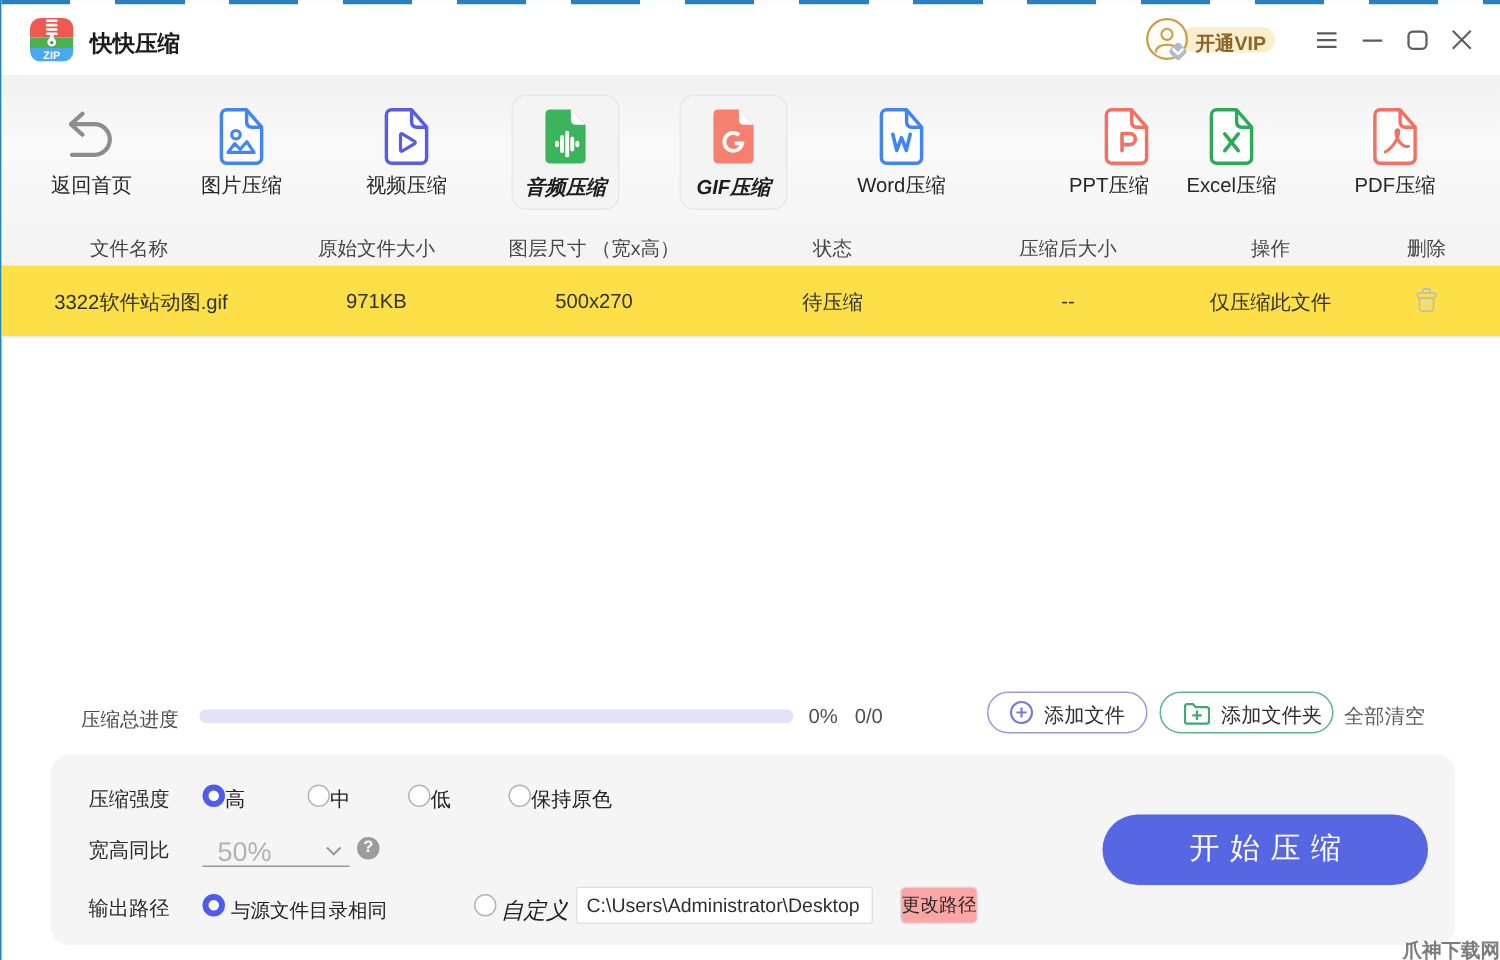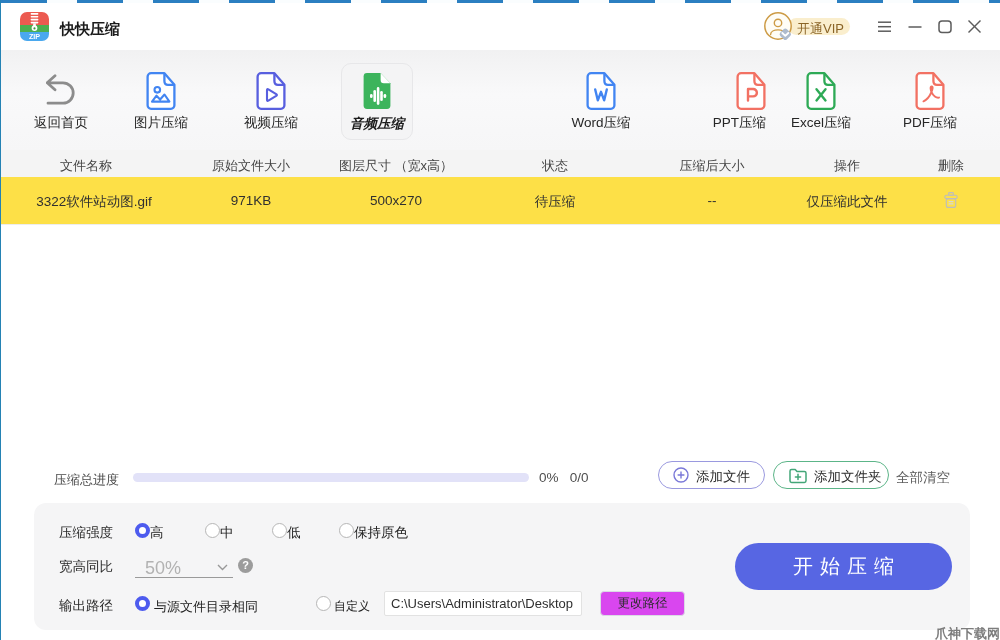--- a/index.html
+++ b/index.html
@@ -13,21 +13,21 @@
 .topdash {
   position:absolute; left:0; top:0; width:1000px; height:3px;
   background:repeating-linear-gradient(90deg,#2b7fc1 0 46px, #fafdfe 46px 76px);
 }
 
 .titlebar { position:absolute; left:0; top:3px; width:999px; height:47px; background:#fff; }
 .logo { position:absolute; left:19px; top:9px; }
 .apptitle { position:absolute; left:59px; top:17px; font-size:15px; font-weight:bold; color:#1b1b1b;font-family:Liberation Serif, serif; }
 .avatar { position:absolute; left:763px; top:9px; }
 .vippill { position:absolute; left:787px; top:15px; width:62px; height:17px; background:#faeecd; border-radius:9px; }
-.viptext { position:absolute; left:796px; top:17px; font-size:13px; font-weight:normal; color:#8a6426; }
+.viptext { position:absolute; left:796px; top:17px; font-size:13px; font-weight:bold; color:#8a6426; }
 .wbtn { position:absolute; top:12px; }
 
 .toolbar { position:absolute; left:0; top:50px; width:999px; height:100px;
   background:linear-gradient(180deg,#f1f1f2 0%, #f9f9fa 45%, #f6f6f7 100%); }
 .titem { position:absolute; top:22px; width:110px; text-align:center; }
 .titem .lbl { display:block; margin-top:0; font-size:13.5px; color:#262626; }
 .tcard { position:absolute; top:13px; width:72px; height:77px; background:#f4f4f5;
   border:1px solid #e7e7e9; border-radius:10px; text-align:center; }
 .tcard svg { margin-top:8px; }
 .tcard .lbl { display:block; margin-top:1px; font-size:13.5px; font-weight:bold; color:#1d1d1d;font-style:italic; }
@@ -64,22 +64,22 @@
 .radio.sel { border:4.6px solid #4d5bee; background:#ffffff; }
 .rlbl { position:absolute; font-size:13.5px; color:#222; }
 .sel50 { position:absolute; left:134px; top:555px; width:98px; height:23px;
   border-bottom:1px solid #9a9a9a; }
 .sel50 .v { position:absolute; left:10px; top:3px; font-size:18px; color:#b2b2b2; }
 .qmark { position:absolute; left:237px; top:558px; width:15px; height:15px; border-radius:50%;
   background:#9c9c9c; color:#fff; font-size:11px; font-weight:bold; text-align:center; line-height:15px; }
 .pathbox { position:absolute; left:383px; top:591px; width:198px; height:25px;
   background:#fff; border:1px solid #e2e2e2; border-radius:2px;
   font-size:13px; color:#2f2f2f; line-height:23px; padding-left:6px; }
-.chgbtn { position:absolute; left:599px; top:591px; width:85px; height:25px;
-  background:#d946ef; border:1px solid #dadae4; border-radius:4px;
+.chgbtn { position:absolute; left:599px; top:591px; width:52px; height:25px;
+  background:#fca5a5; border:1px solid #dadae4; border-radius:4px;
   font-size:12.5px; color:#2c2c2c; text-align:center; line-height:23px; }
 .startbtn { position:absolute; left:734px; top:543px; width:217px; height:47px;
   background:#5766e3; border-radius:23.5px; color:#fff; font-size:20px;
   text-align:center; line-height:46px; letter-spacing:7px; text-indent:7px; }
 .watermark { position:absolute; left:934px; top:625px; font-size:13px; font-weight:bold; color:#7d7d7d; }
 </style>
 </head>
 <body>
 <div class="topdash"></div>
 <div class="titlebar">
@@ -168,20 +168,28 @@
       <g fill="#ffffff">
         <rect x="8" y="21.9" width="2.6" height="4.2" rx="1.3"></rect>
         <rect x="11.4" y="18" width="2.6" height="12" rx="1.3"></rect>
         <rect x="14.8" y="15.1" width="2.6" height="17.8" rx="1.3"></rect>
         <rect x="18.2" y="19" width="2.6" height="10" rx="1.3"></rect>
         <rect x="21.6" y="21.9" width="2.6" height="4.2" rx="1.3"></rect>
       </g>
     </svg>
     <span class="lbl">音频压缩</span>
   </div>
+  <div class="tcard" style="left:452px;">
+    <svg width="30" height="38" viewBox="0 0 30 38">
+      <path d="M18.6 1 H5 Q1.6 1 1.6 4.4 V33.6 Q1.6 37 5 37 H25 Q28.4 37 28.4 33.6 V11.2 Z" fill="#f5806f"></path>
+      <path d="M18.6 1 L28.4 11.2 H21.8 Q18.6 11.2 18.6 8 Z" fill="#ffffff"></path>
+      <path d="M18.8 18 A6 6 0 1 0 20.8 23.6 H15.8" fill="none" stroke="#ffffff" stroke-width="2.5"></path>
+    </svg>
+    <span class="lbl">GIF压缩</span>
+  </div>
   <div class="titem" style="left:545px;">
     <svg width="30" height="38" viewBox="0 0 30 38">
       <path d="M18.4 1.2 H5.1 A3.5 3.5 0 0 0 1.6 4.7 V33.3 A3.5 3.5 0 0 0 5.1 36.8 H24.9 A3.5 3.5 0 0 0 28.4 33.3 V12.8 Z" fill="#fff" stroke="#4285f2" stroke-width="2.3" stroke-linejoin="round"></path>
       <path d="M18.4 1.2 V9 Q18.4 12.8 22 12.8 H28.4" fill="none" stroke="#4285f2" stroke-width="2.3"></path>
       <path d="M9.2 17.5 L11.8 28.3 L15 19.8 L18.2 28.3 L20.8 17.5" fill="none" stroke="#4285f2" stroke-width="2.4" stroke-linecap="round" stroke-linejoin="round"></path>
     </svg>
     <span class="lbl">Word压缩</span>
   </div>
   <div class="titem" style="left:655px;text-align:right;">
     <svg width="30" height="38" viewBox="0 0 30 38">
@@ -266,17 +274,17 @@
 <div class="sel50">
     <span class="v">50%</span>
   <svg width="11" height="7" viewBox="0 0 11 7" style="position:absolute; right:5px; top:9px;">
     <path d="M1 1 L5.5 5.5 L10 1" fill="none" stroke="#999999" stroke-width="1.4"></path>
   </svg>
 </div>
 <div class="qmark">?</div>
 <div class="radio sel" style="left:134px; top:596px;"></div>
 <div class="rlbl" style="left:153px; top:598px; font-size:13px;">与源文件目录相同</div>
 <div class="radio" style="left:315px; top:596px;"></div>
-<div class="rlbl" style="left:333px; top:598px; font-size:12px;">自定义</div>
+<div class="rlbl" style="left:333px; top:598px; font-size:15px;font-style:italic;">自定义</div>
 <div class="pathbox">C:\Users\Administrator\Desktop</div>
 <div class="chgbtn">更改路径</div>
 <div class="startbtn">开始压缩</div>
 <div class="watermark">爪神下载网</div>
 
 </body></html>

